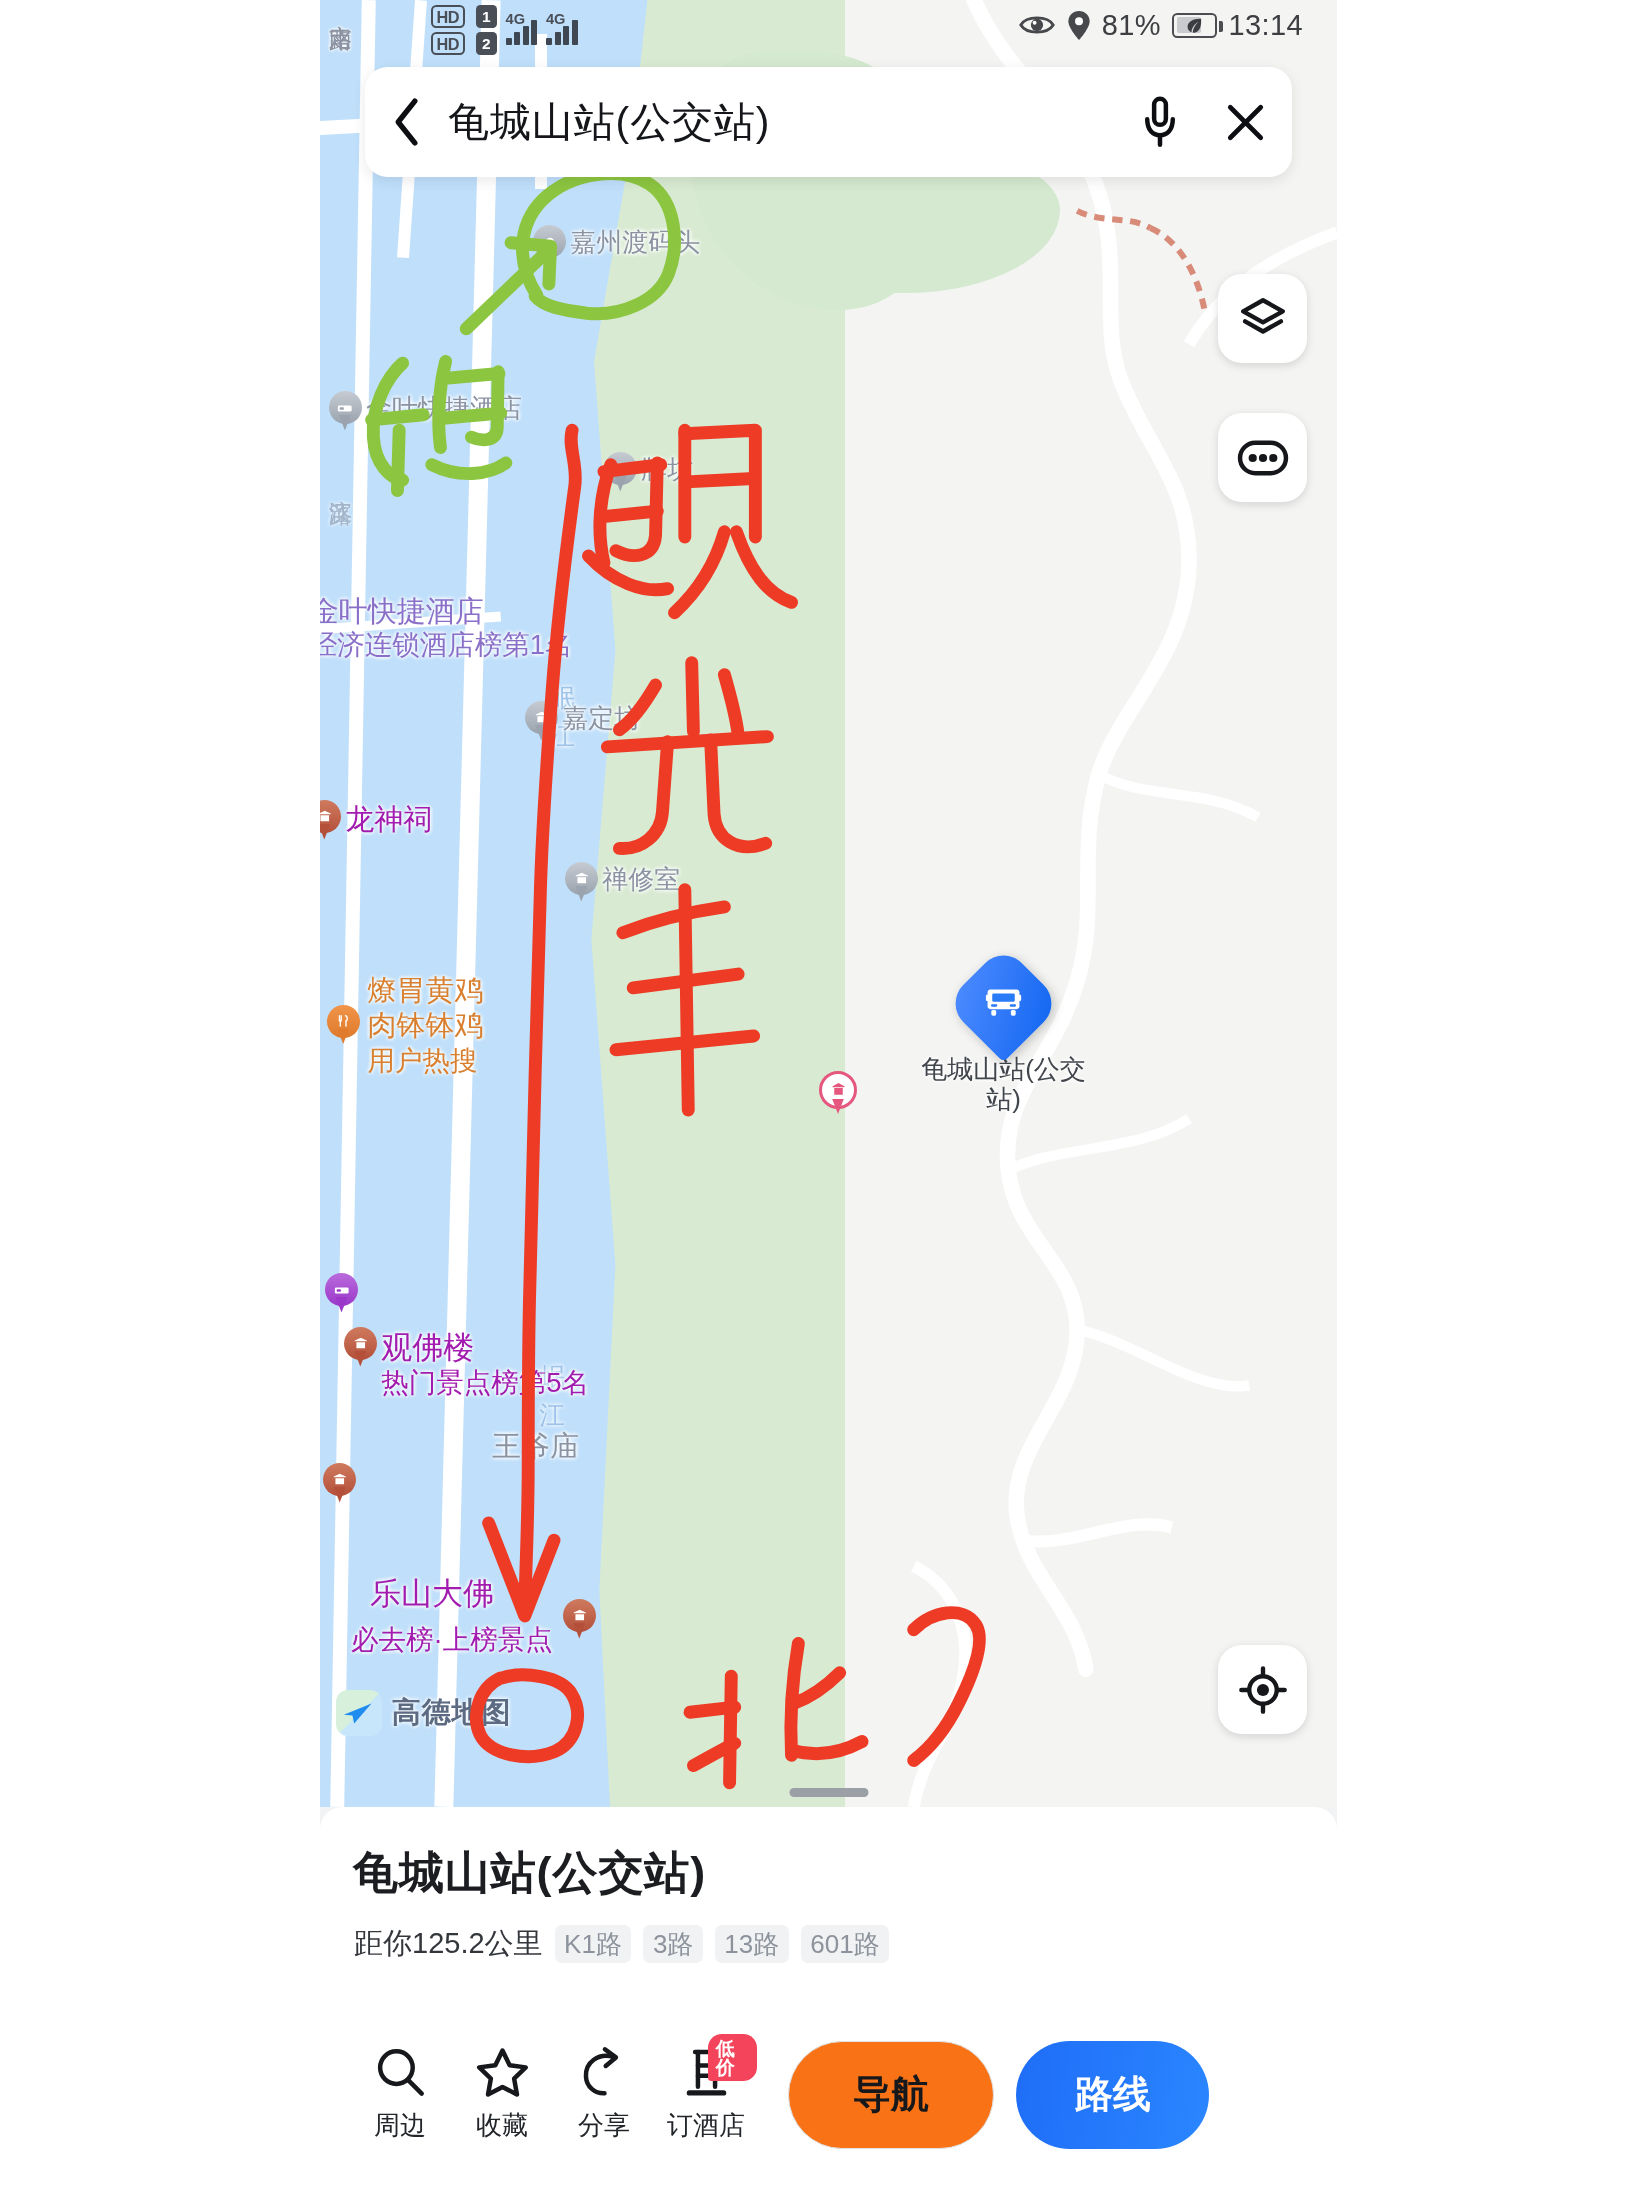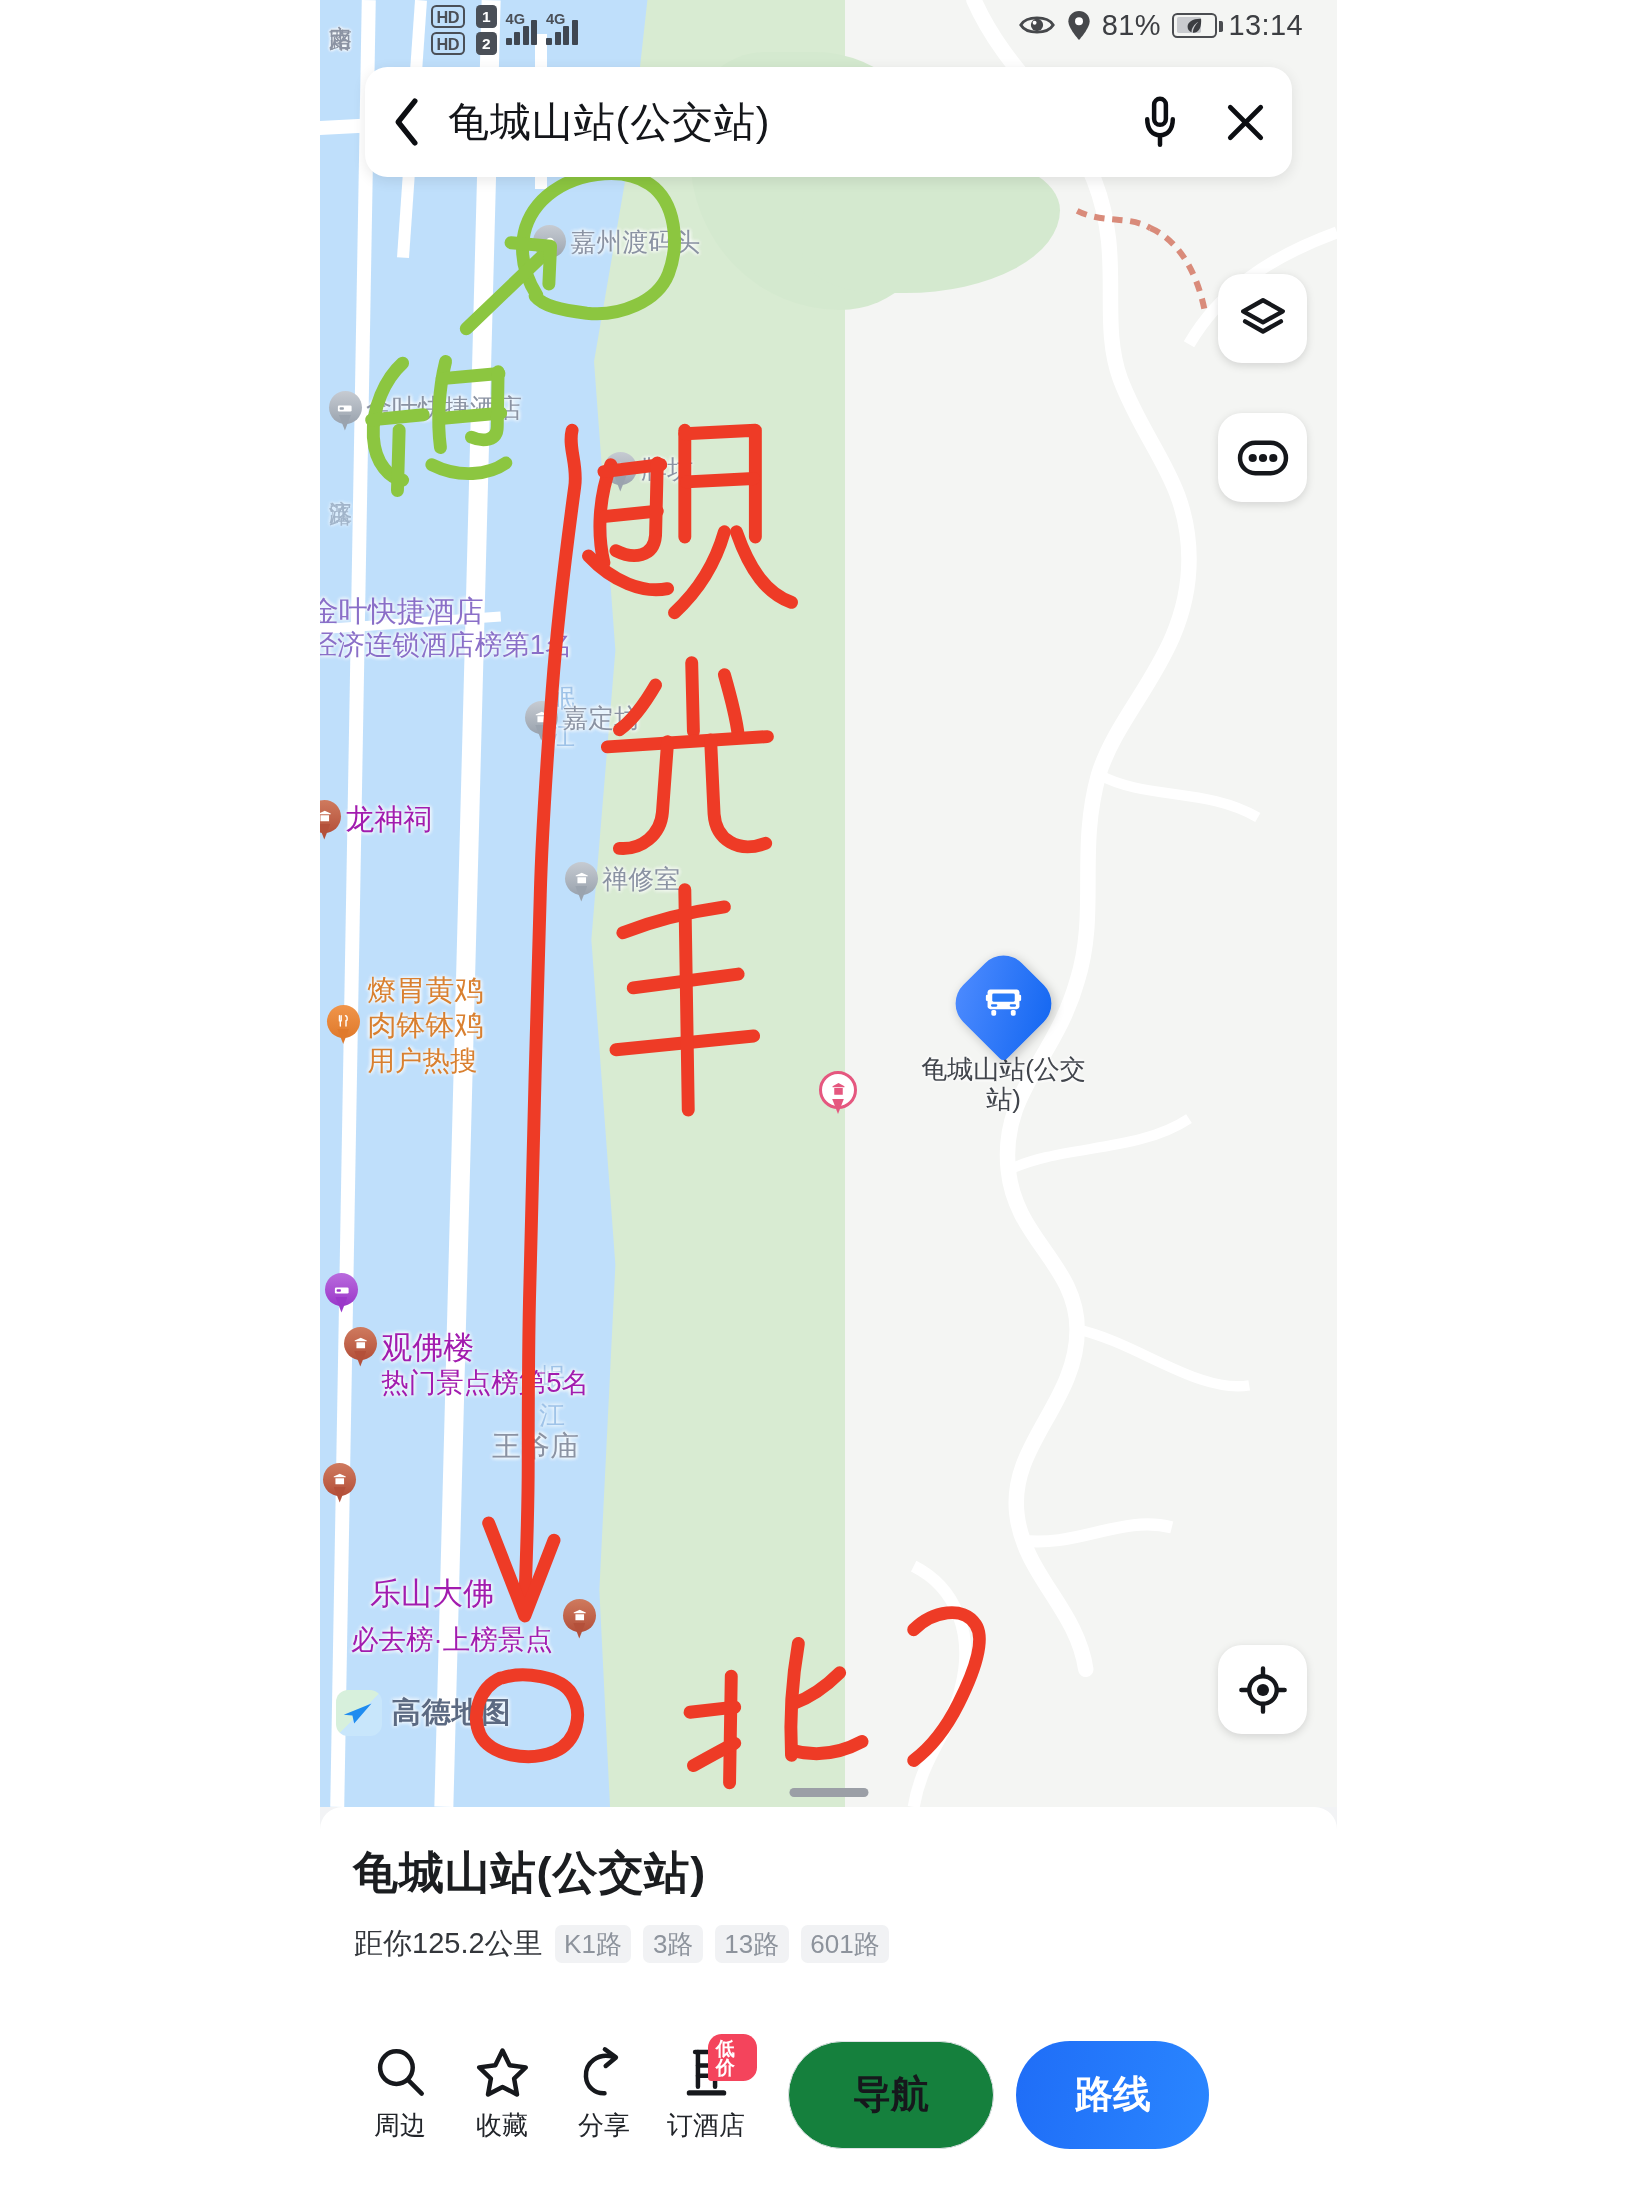--- a/index.html
+++ b/index.html
@@ -182,21 +182,21 @@
   }
   .tool { width: 102px; display: flex; flex-direction: column; align-items: center; gap: 8.6px; position: relative; }
   .tool:nth-child(1){ margin-left: 29px; }
   .tool-lbl { font-size: 26px; color: #22252a; }
   .badge {
     position: absolute; left: 53px; top: -12px; background: #f4445c; color: #ffffff;
     font-size: 19px; border-radius: 13.8px 13.8px 13.8px 3.4px; padding: 4.3px 7.7px; line-height: 1; font-weight: 600;
   }
   #btn-nav {
     margin-left: 31px; width: 206px; height: 108px; border-radius: 54px;
-    border: 1.7px solid #dfe2e6; background: #15803d; color: #16181c;
+    border: 1.7px solid #dfe2e6; background: #f97316; color: #16181c;
     font-size: 38px; font-weight: 600; display: flex; align-items: center; justify-content: center;
     font-family: Liberation Mono, monospace;
   }
   #btn-route {
     margin-left: 22.4px; width: 193px; height: 108px; border-radius: 54px; border: none;
     background: linear-gradient(100deg,#1f6df7,#2a86ff); color: #fff;
     font-size: 38px; font-weight: 600; display: flex; align-items: center; justify-content: center;
     font-family: "Liberation Sans", sans-serif;
   }
 

